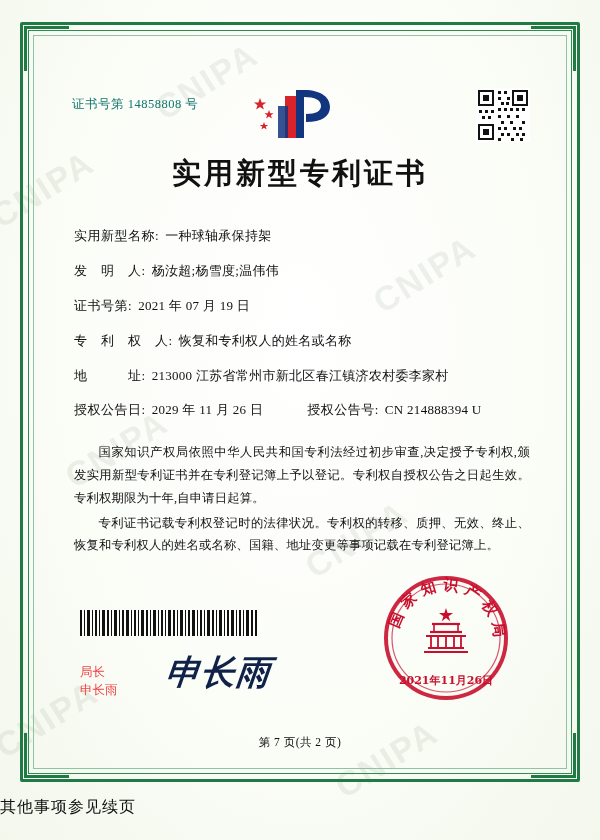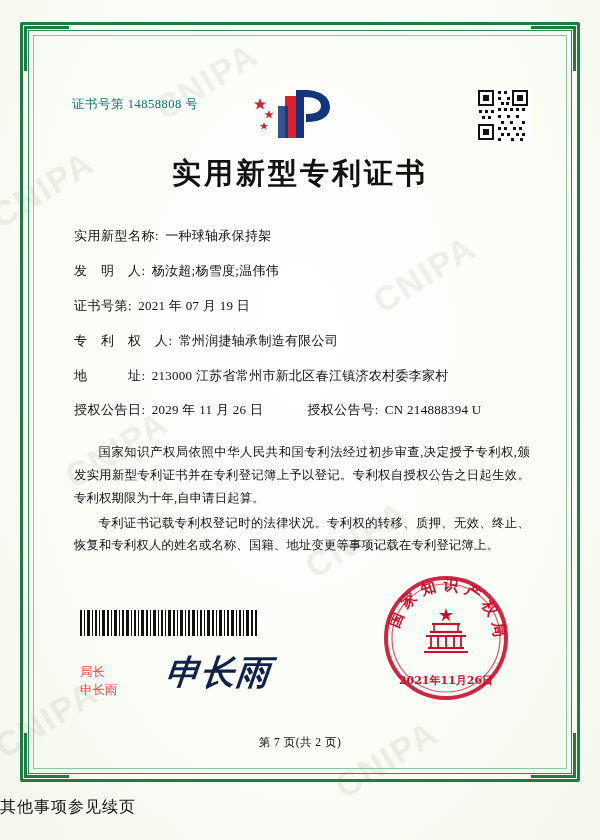--- a/index.html
+++ b/index.html
@@ -317,21 +317,21 @@
       <div class="field-row">
         <span class="field-label">发　明　人:</span>
         <span class="field-value">杨汝超;杨雪度;温伟伟</span>
       </div>
       <div class="field-row">
         <span class="field-label">证书号第:</span>
         <span class="field-value">2021 年 07 月 19 日</span>
       </div>
       <div class="field-row">
         <span class="field-label">专　利　权　人:</span>
-        <span class="field-value">常州润捷轴承制造有限公司</span>
+        <span class="field-value">恢复和专利权人的姓名或名称</span>
       </div>
       <div class="field-row">
         <span class="field-label">地　　　址:</span>
         <span class="field-value">213000 江苏省常州市新北区春江镇济农村委李家村</span>
       </div>
       <div class="field-row two-col">
         <span class="field-label">授权公告日:</span>
         <span class="field-value">2029 年 11 月 26 日</span>
         <span class="second-label">授权公告号:</span>
         <span class="field-value">CN 214888394 U</span>

